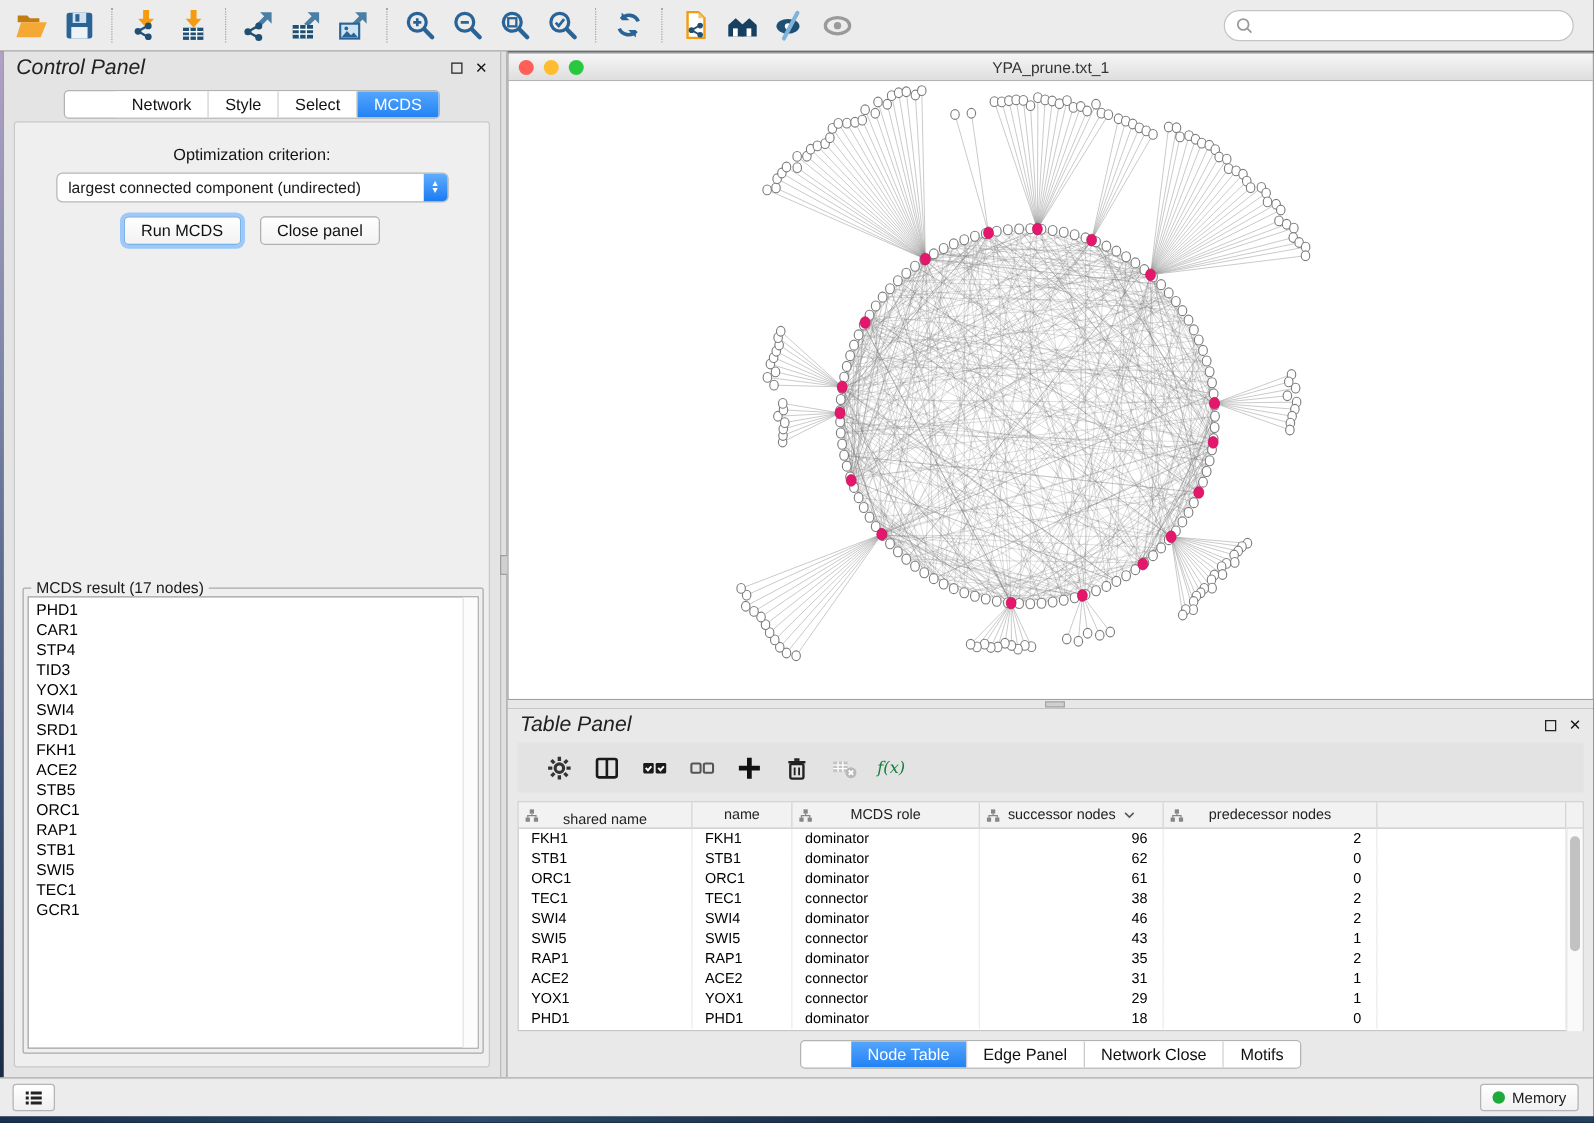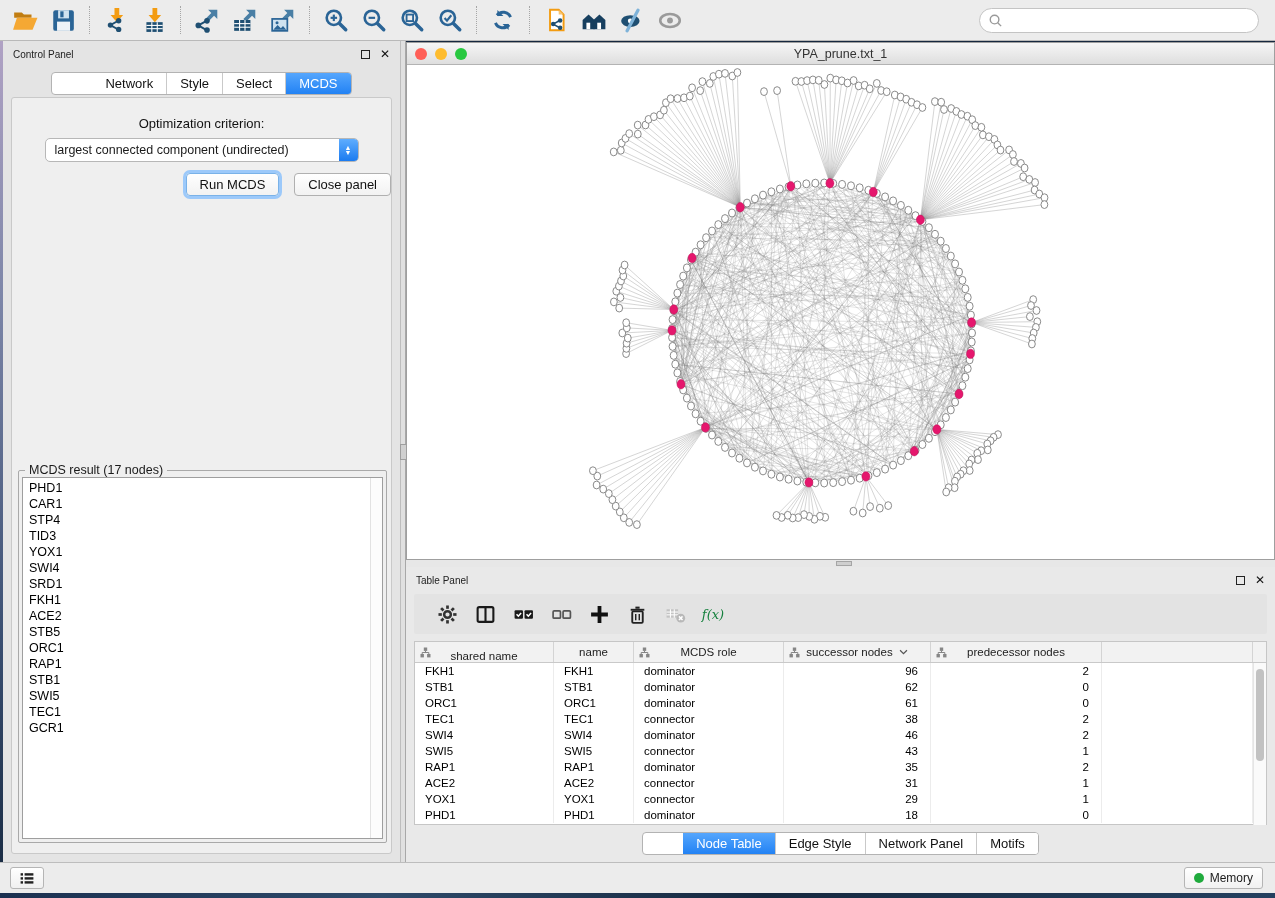--- a/index.html
+++ b/index.html
@@ -19,42 +19,42 @@
   .tbtn { width:38px; height:34px; display:flex; align-items:center; justify-content:center; border-radius:4px; }
   .tbtn svg { width:26px; height:26px; }
   .tsep { width:1px; height:28px; margin:0 7px; border-left:1px dotted #a6a6a6; }
   .searchbox { position:absolute; right:16px; top:8px; width:280px; height:25px; background:#fff;
     border:1px solid #c4c4c4; border-radius:13px; display:flex; align-items:center; padding:0 8px; }
   .searchbox svg { width:15px; height:15px; flex:0 0 auto; }
   .searchbox input { border:none; outline:none; flex:1; margin-left:5px; font-size:12px; background:transparent; }
 
   
   .panel-titlebar { height:26px; display:flex; align-items:center; padding:0 10px; }
-  .panel-title { font-size:10px; color:#222; }
+  .panel-title { font-size:17px; color:#222;font-style:italic; }
   .win-ctrls { margin-left:auto; display:flex; align-items:center; gap:10px; }
   .float-btn { width:9px; height:9px; border:1.5px solid #222; display:inline-block; }
   .close-btn { font-size:12px; font-weight:bold; color:#111; line-height:1; }
 
   
   .control-panel { position:absolute; left:3px; top:41px; width:397px; height:821px; background:#e4e4e4; }
   .cp-tabs { position:absolute; left:0; top:31px; width:100%; display:flex; justify-content:center; }
   .seg { display:flex; background:#fff; border:1px solid #b3b3b3; border-radius:4px; overflow:hidden;padding-left:40px; }
   .seg .tab { padding:3px 13px; font-size:13px; border-right:1px solid #c9c9c9; background:#fff; color:#111; }
   .seg .tab:last-child { border-right:none; }
   .seg .tab.sel { background:linear-gradient(#55a6fd,#2282f4); color:#fff; }
   .cp-content { position:absolute; left:8px; top:56px; width:381px; height:757px;
     background:#efefef; border:1px solid #c9c9c9; border-radius:3px; }
   .opt-label { text-align:center; margin-top:18px; font-size:13px; color:#111; }
   .select { margin:7px auto 0; width:314px; height:24px; background:#fff; border:1px solid #b7b7b7;
     border-radius:5px; display:flex; align-items:center; }
   .select .val { flex:1; padding-left:9px; font-size:12.5px; white-space:nowrap; overflow:hidden; }
   .select .cap { width:19px; height:22px; margin:0; border-radius:0 4px 4px 0;
     background:linear-gradient(#5fadfe,#1b7bf0); color:#fff; display:flex; flex-direction:column;
     align-items:center; justify-content:center; font-size:7px; line-height:5px; }
-  .btn-row { display:flex; justify-content:flex-end; gap:15px; margin-top:11px; }
+  .btn-row { display:flex; justify-content:center; gap:15px; margin-top:11px; }
   .mac-btn { height:23px; padding:0 13px; background:linear-gradient(#ffffff,#f2f2f2); border:1px solid #b0b0b0;
     border-radius:4px; font-size:13px; color:#111; display:flex; align-items:center; }
   .mac-btn.focused { box-shadow:0 0 0 3px rgba(110,180,255,.65); border-color:#7ab2e8; }
   .groupbox { position:absolute; left:6px; top:372px; width:369px; height:373px;
     border:1px solid #a9a9a9; border-radius:2px; }
   .groupbox legend-t { position:absolute; top:-8px; left:6px; background:#efefef; padding:0 4px; font-size:12.5px; }
   .listbox { position:absolute; left:3px; top:6px; right:3px; bottom:3px; background:#fff;
     border:1px solid #9e9e9e; display:flex; }
   .listitems { flex:1; padding:2px 0 0 6px; overflow:hidden; }
   .listitems div { font-size:12.5px; line-height:16px; color:#000; }
@@ -1496,22 +1496,22 @@
             <div class="td l" style="width: 151px;"></div>
           </div>
           <div class="tb-scroll">
             <div class="thumb"></div>
           </div>
         </div>
     </div>
     <div class="tp-tabs">
         <div class="seg" id="tp-seg">
           <div class="tab sel">Node Table</div>
-          <div class="tab">Edge Style</div>
-          <div class="tab">Network Panel</div>
+          <div class="tab">Edge Panel</div>
+          <div class="tab">Network Close</div>
           <div class="tab">Motifs</div>
         </div>
       </div>
   </div>
 
   <div class="statusbar">
     <div class="list-btn">
       <svg viewBox="0 0 20 20">
         <g fill="#222">
           <rect x="2" y="4" width="3" height="3"></rect>

